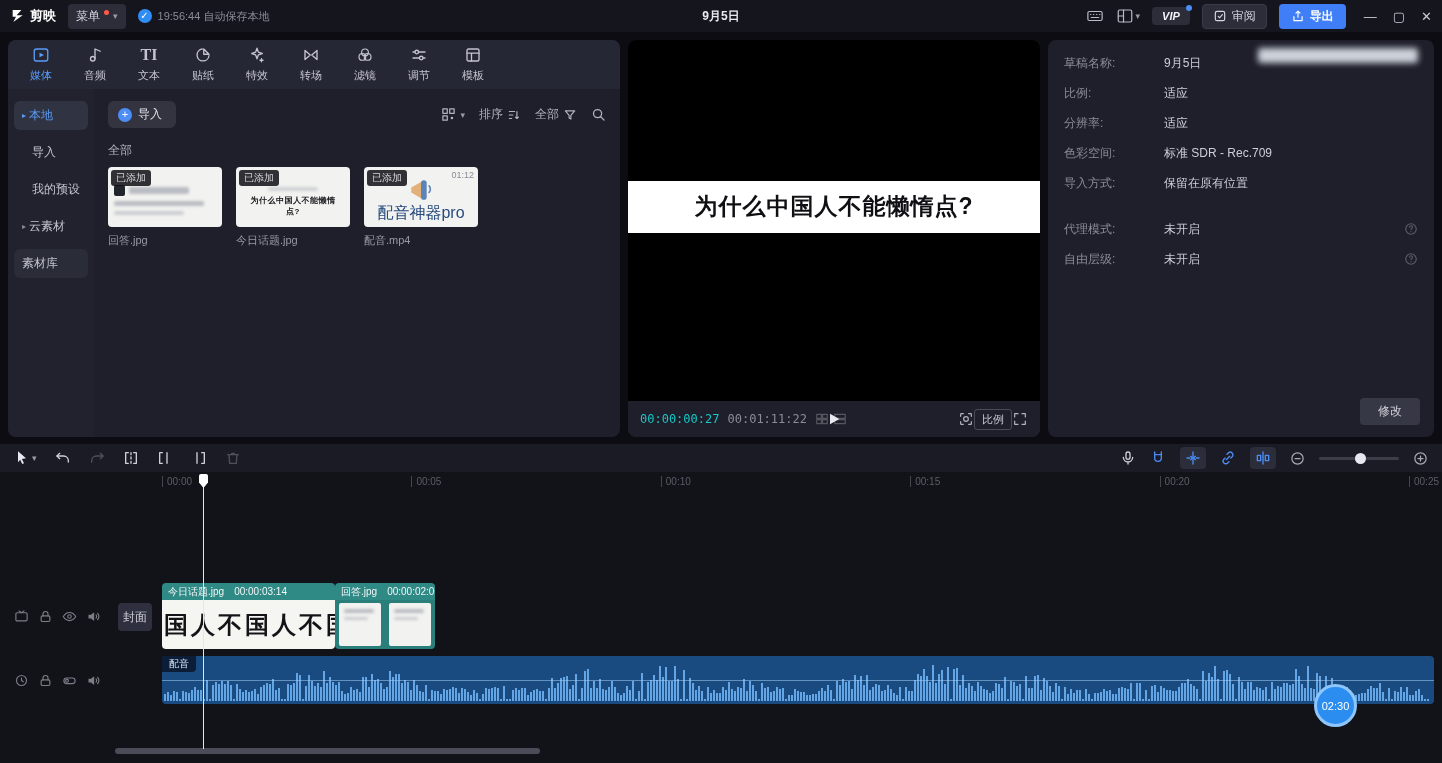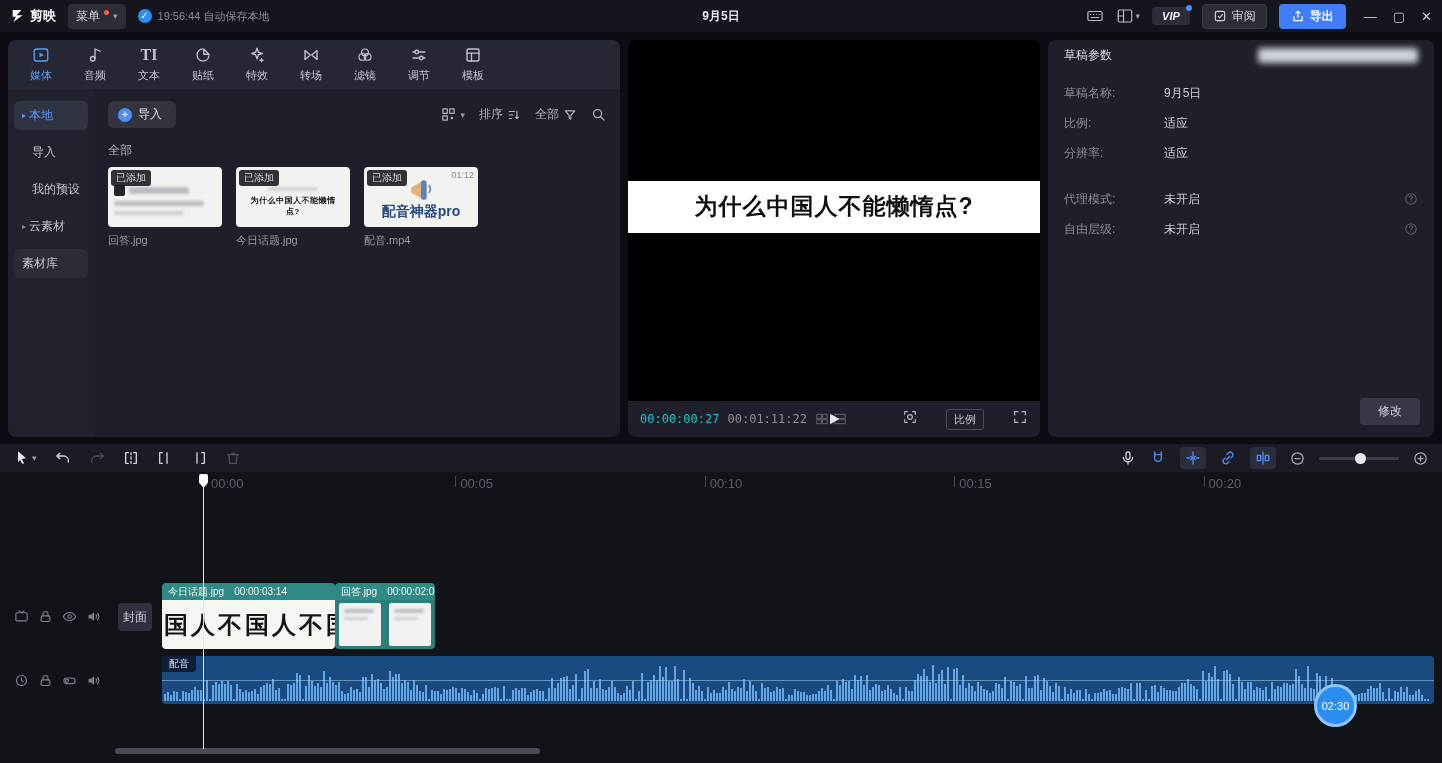--- a/index.html
+++ b/index.html
@@ -57,35 +57,35 @@
   .ct-group { display:flex; align-items:center; gap:4px; cursor:pointer; }
   .section-label { margin-top:14px; font-size:12px; color:#b3b4bf; }
   .cards-row { margin-top:8px; display:flex; gap:14px; }
   .media-card { width:114px; cursor:pointer; }
   .card-thumb { height:60px; background:#f2f2f0; border-radius:4px; position:relative; overflow:hidden; }
   .added-badge { position:absolute; top:3px; left:3px; background:rgba(15,15,20,.85); color:#d5d6de; font-size:10px; padding:1px 5px; border-radius:3px; z-index:2; }
   .card-name { margin-top:6px; font-size:11px; color:#9899a4; }
   .blur-bar { background:#b9bcc2; border-radius:2px; filter:blur(1.5px); }
   .c1-logo { width:11px; height:11px; background:#22252c; border-radius:2px; }
   .c2-title { font-size:8px; font-weight:bold; color:#15151a; text-align:center; letter-spacing:.5px; }
-  .c3-app { font-size:14px; font-weight:bold; color:#274a7e; }
+  .c3-app { font-size:16px; font-weight:normal; color:#274a7e; }
   .c3-dur { position:absolute; top:3px; right:4px; font-size:9px; color:#8a8b96; }
 
   
   .player-header { height:30px; display:flex; align-items:center; padding:0 12px; color:#d5d6de; font-size:12px; background:#1e1f2b; }
   .ph-menu { margin-left:auto; color:#8a8b96; cursor:pointer; }
   .player-stage { flex:1; background:#000; position:relative; }
   .caption-band { position:absolute; left:0; right:0; top:39%; height:52px; background:#fff; display:flex; align-items:center; justify-content:center; }
   .caption-text { font-size:23px; font-weight:bold; color:#101014; letter-spacing:1px; white-space:nowrap; }
   .player-controls { height:36px; background:#1e1f2b; display:flex; align-items:center; padding:0 12px; position:relative; gap:8px; }
   .time-current { color:#18c6c6; font-size:12px; font-family:"DejaVu Sans Mono",monospace; }
   .time-total { color:#8a8b96; font-size:12px; font-family:"DejaVu Sans Mono",monospace; }
   .pc-grids { display:flex; gap:4px; color:#55565f; }
   .play-btn { position:absolute; left:50%; transform:translateX(-50%); color:#e8e9f0; cursor:pointer; background:none; border:none; }
-  .pc-right { margin-left:auto; display:flex; gap:28px; color:#b3b4bf; }
+  .pc-right { margin-left:auto; display:flex; align-items:center; gap:0; color:#b3b4bf; }
   .ratio-chip { border:1px solid #4a4b57; border-radius:3px; padding:2px 7px; font-size:11px; color:#c9cad4; cursor:pointer; }
 
   
   .params-header { height:30px; display:flex; align-items:center; padding:0 16px; color:#d5d6de; font-size:12px; }
   .blur-pill { position:absolute; right:16px; top:8px; width:160px; height:15px; background:#dde2ea; border-radius:3px; filter:blur(3px); opacity:.92; }
   .param-rows { margin-top:8px; }
   .param-row { display:flex; padding:0 16px; height:30px; align-items:center; font-size:12px; }
   .param-label { width:100px; color:#8a8b96; flex-shrink:0; }
   .param-value { color:#cdced8; }
   .param-help { margin-left:auto; color:#5a5b66; }
@@ -97,21 +97,21 @@
   .tl-toolbar { height:28px; background:#1a1b25; display:flex; align-items:center; padding:0 14px; gap:18px; }
   .tool { background:none; border:none; color:#cfd0da; cursor:pointer; display:flex; align-items:center; gap:2px; padding:0; }
   .tool.dim { color:#4f505a; }
   .tool.blue { color:#4c8df6; }
   .tool.pill-bg { background:#2b2d3a; border-radius:4px; padding:3px 5px; }
   .tl-right { margin-left:auto; display:flex; align-items:center; gap:14px; }
   .zoom-slider { width:80px; height:3px; background:#3c3d49; border-radius:2px; position:relative; cursor:pointer; }
   .zoom-thumb { position:absolute; left:45%; top:-4px; width:11px; height:11px; border-radius:50%; background:#e8e9f0; }
 
   .tl-tracks { position:relative; height:291px; background:#121219; overflow:hidden; }
-  .ruler-mark { position:absolute; top:4px; font-size:13px; color:#5c5d68; display:flex; gap:4px; align-items:flex-start; white-space:nowrap;margin-left:44px; }
+  .ruler-mark { position:absolute; top:4px; font-size:10px; color:#5c5d68; display:flex; gap:4px; align-items:flex-start; white-space:nowrap; }
   .ruler-mark .tick { width:1px; height:11px; background:#44454f; display:inline-block; }
 
   .playhead { position:absolute; left:203px; top:2px; bottom:14px; width:1px; background:#e4e5ec; z-index:6; }
   .playhead-cap { position:absolute; left:-4px; top:0; width:9px; height:14px; background:#fff; clip-path:polygon(0 0,100% 0,100% 60%,50% 100%,0 60%); border-radius:2px; }
 
   .track-ctrls { position:absolute; left:14px; display:flex; gap:9px; color:#7d7e8a; }
   .track-ctrls .tc { cursor:pointer; }
   .cover-btn { position:absolute; left:118px; top:131px; width:34px; height:28px; background:#2e3040; border:none; border-radius:4px; color:#d0d1da; font-size:12px; cursor:pointer; }
 
   .clip { position:absolute; top:111px; height:66px; border-radius:4px; overflow:hidden; cursor:pointer; }
@@ -416,36 +416,41 @@
           </svg>
         <span class="ratio-chip">比例</span>
         <svg class="ic" width="16" height="16" viewBox="0 0 24 24" fill="none" stroke="currentColor" stroke-width="1.8">
             <path d="M9 4H4v5M15 4h5v5M20 15v5h-5M4 15v5h5"></path>
           </svg>
       </span>
     </div>
   </div>
 
   <div class="panel params-panel">
-    <div class="params-header">
-      <span>草稿参数</span>
-    </div>
     <div class="blur-pill"></div>
     <div class="param-rows">
       <div class="param-row">
         <span class="param-label">草稿名称:</span>
         <span class="param-value">9月5日</span>
       </div>
       <div class="param-row">
         <span class="param-label">比例:</span>
         <span class="param-value">适应</span>
       </div>
       <div class="param-row">
         <span class="param-label">分辨率:</span>
         <span class="param-value">适应</span>
+      </div>
+      <div class="param-row">
+        <span class="param-label">色彩空间:</span>
+        <span class="param-value">标准 SDR - Rec.709</span>
+      </div>
+      <div class="param-row">
+        <span class="param-label">导入方式:</span>
+        <span class="param-value">保留在原有位置</span>
       </div>
       <div class="gap-row"></div>
       <div class="param-row">
         <span class="param-label">代理模式:</span>
         <span class="param-value">未开启</span>
         <span class="param-help">
           <svg class="ic" width="14" height="14" viewBox="0 0 24 24" fill="none" stroke="currentColor" stroke-width="2">
               <circle cx="12" cy="12" r="9"></circle>
               <path d="M9.5 9a2.5 2.5 0 1 1 3.6 2.2c-.8.4-1.1.9-1.1 1.8M12 16.5h.01"></path>
             </svg>

